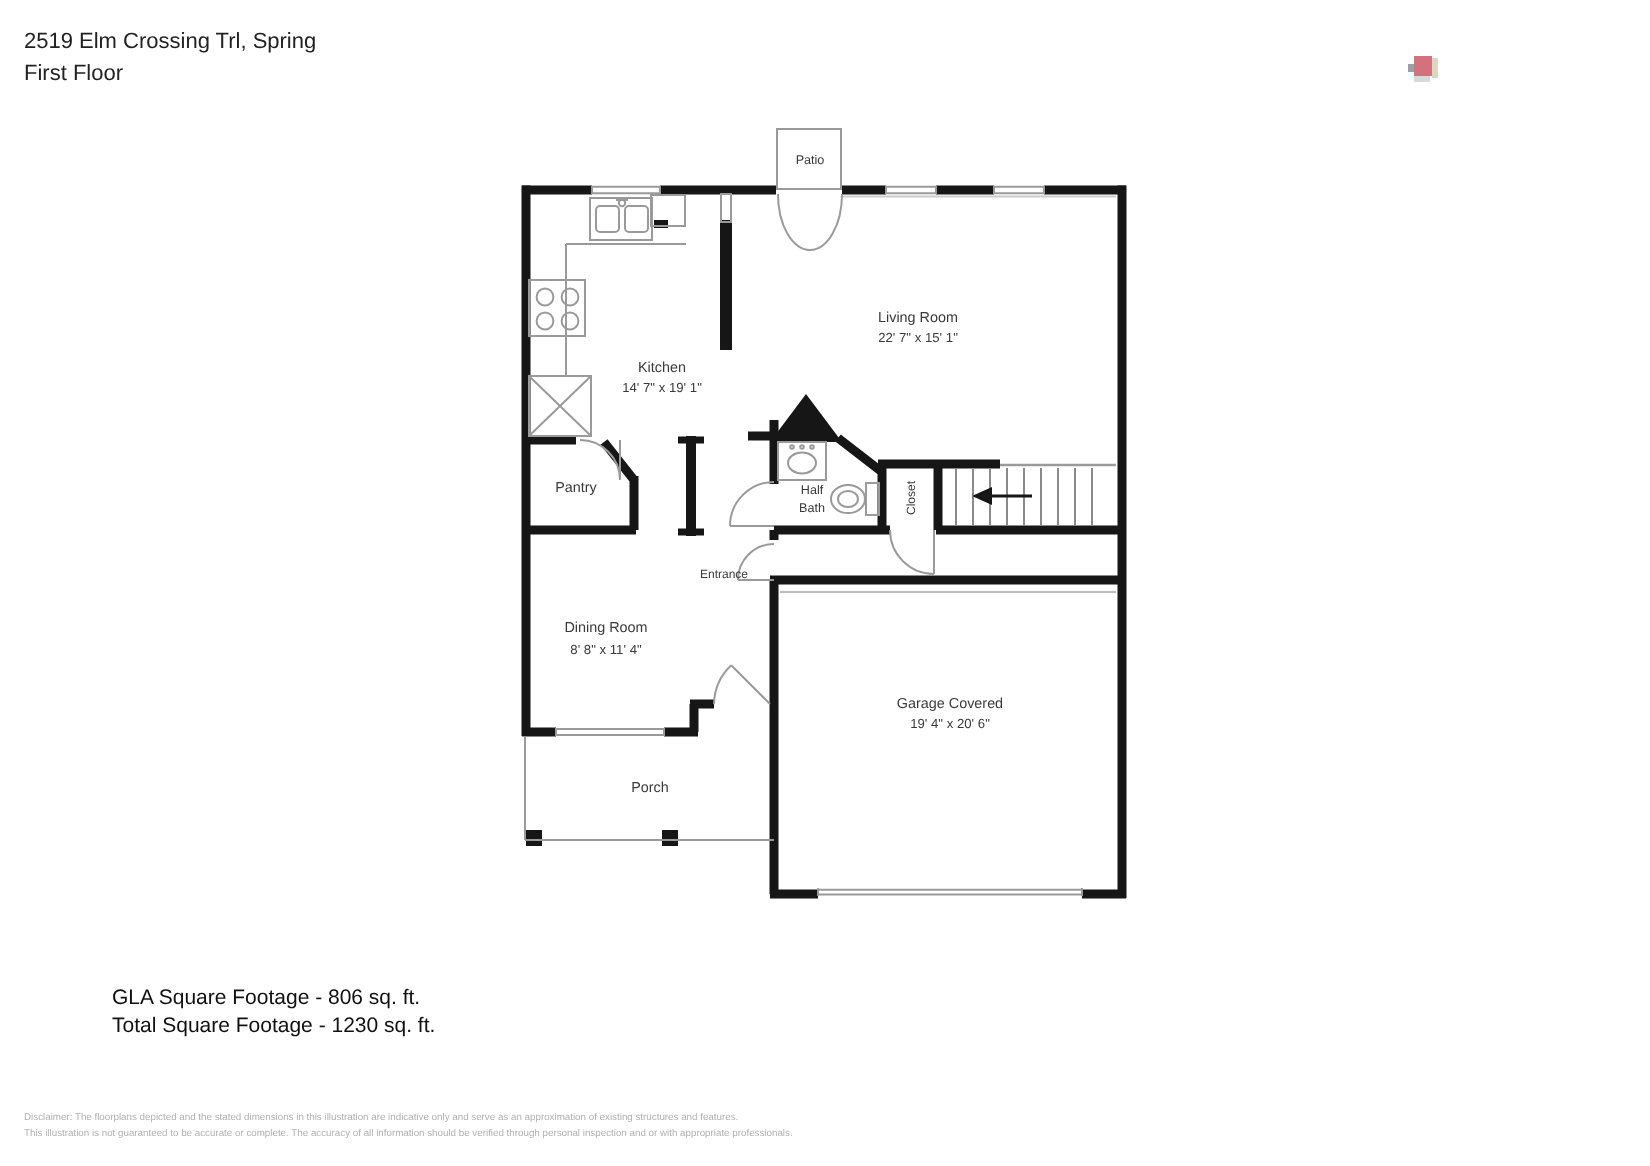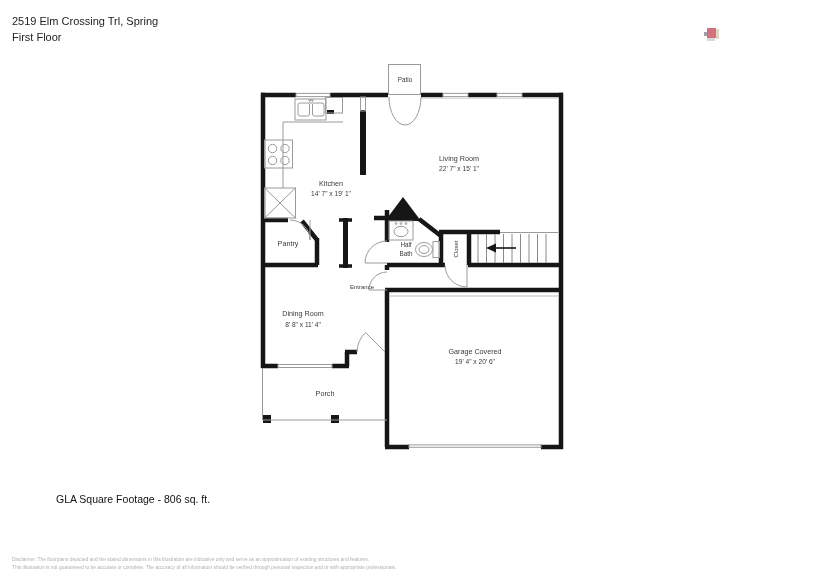--- a/index.html
+++ b/index.html
@@ -189,20 +189,21 @@
 
       <text x="475" y="354" class="room-name">Garage Covered</text>
       <text x="475" y="364" class="room-dims">19' 4" x 20' 6"</text>
 
       <text x="325" y="396" class="room-name">Porch</text>
     </g>
   </svg>
 
   <div class="summary">
     <div>GLA Square Footage - 806 sq. ft.</div>
+    <div>Total Square Footage - 1230 sq. ft.</div>
   </div>
 
   <div class="disclaimer">
     <div>Disclaimer: The floorplans depicted and the stated dimensions in this illustration are indicative only and serve as an approximation of existing structures and features.</div>
     <div>This illustration is not guaranteed to be accurate or complete. The accuracy of all information should be verified through personal inspection and or with appropriate professionals.</div>
   </div>
 
 </div>
 
 </body></html>

